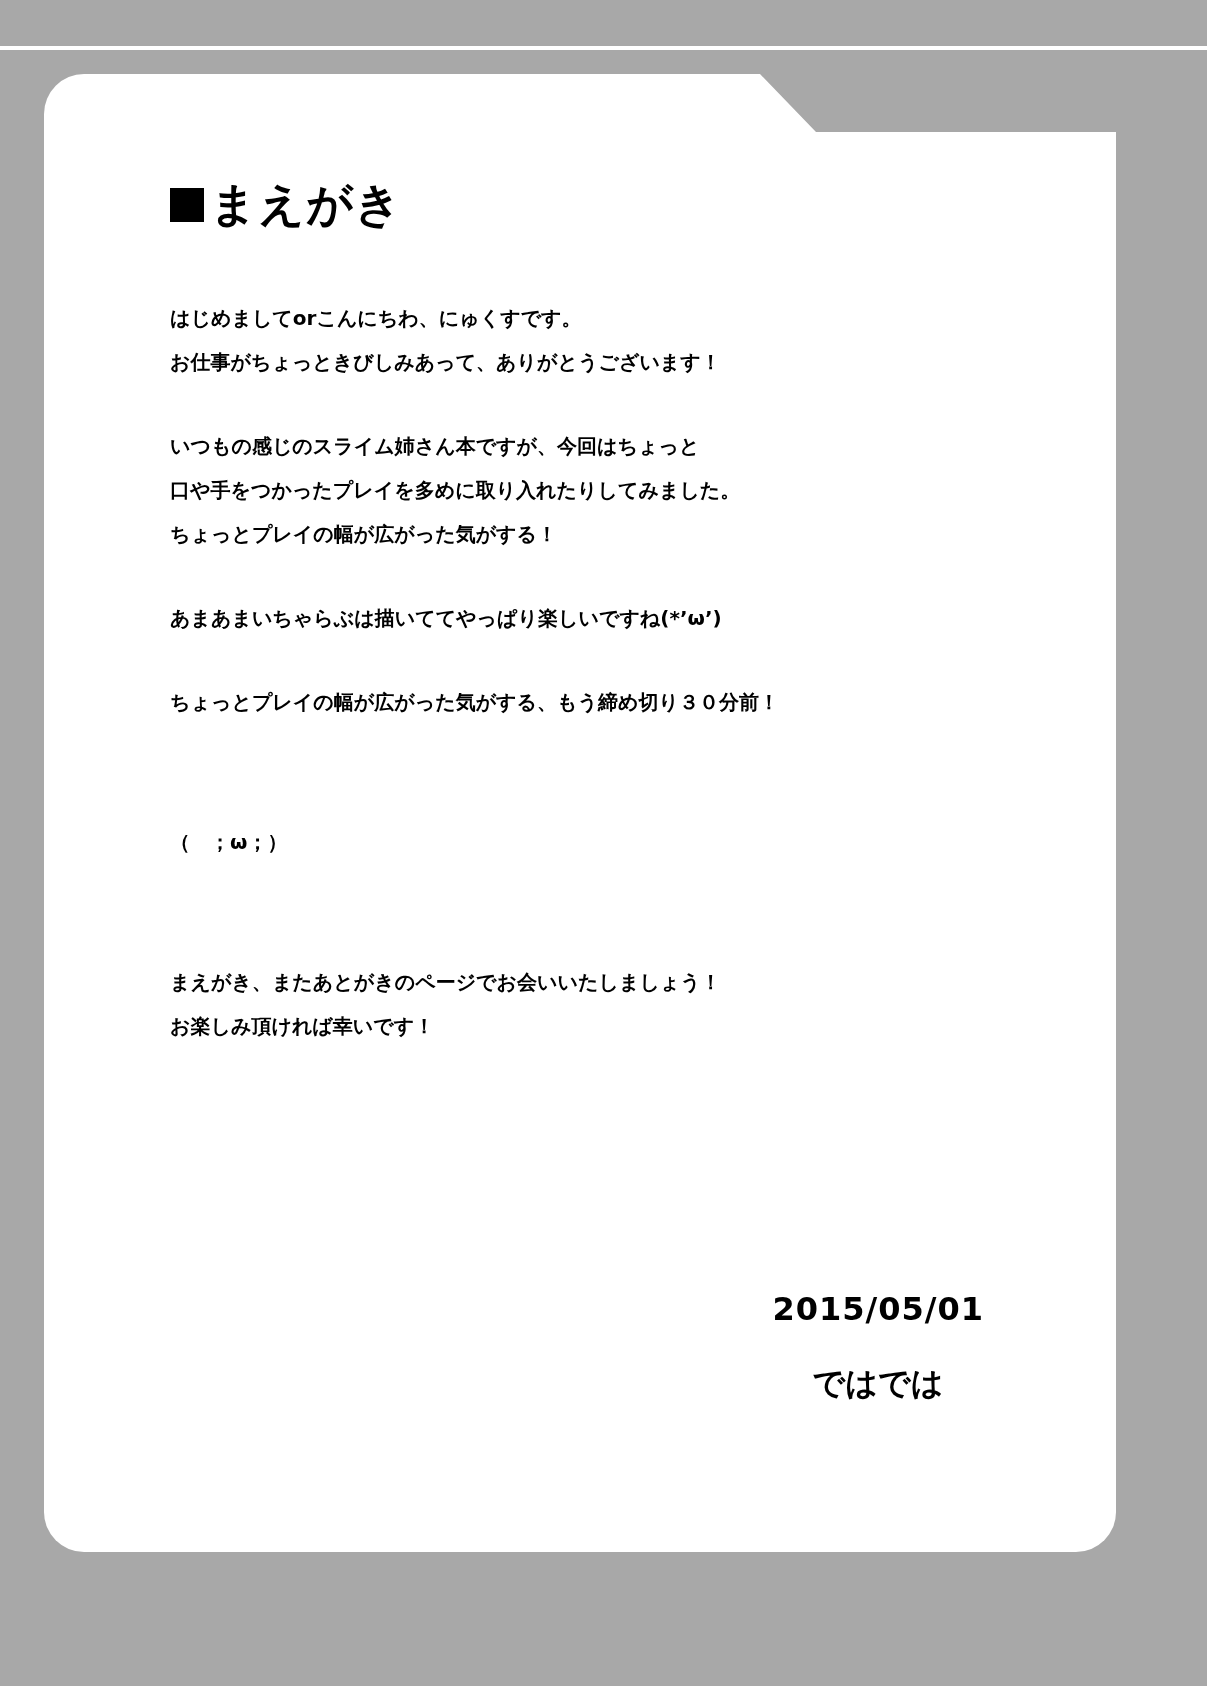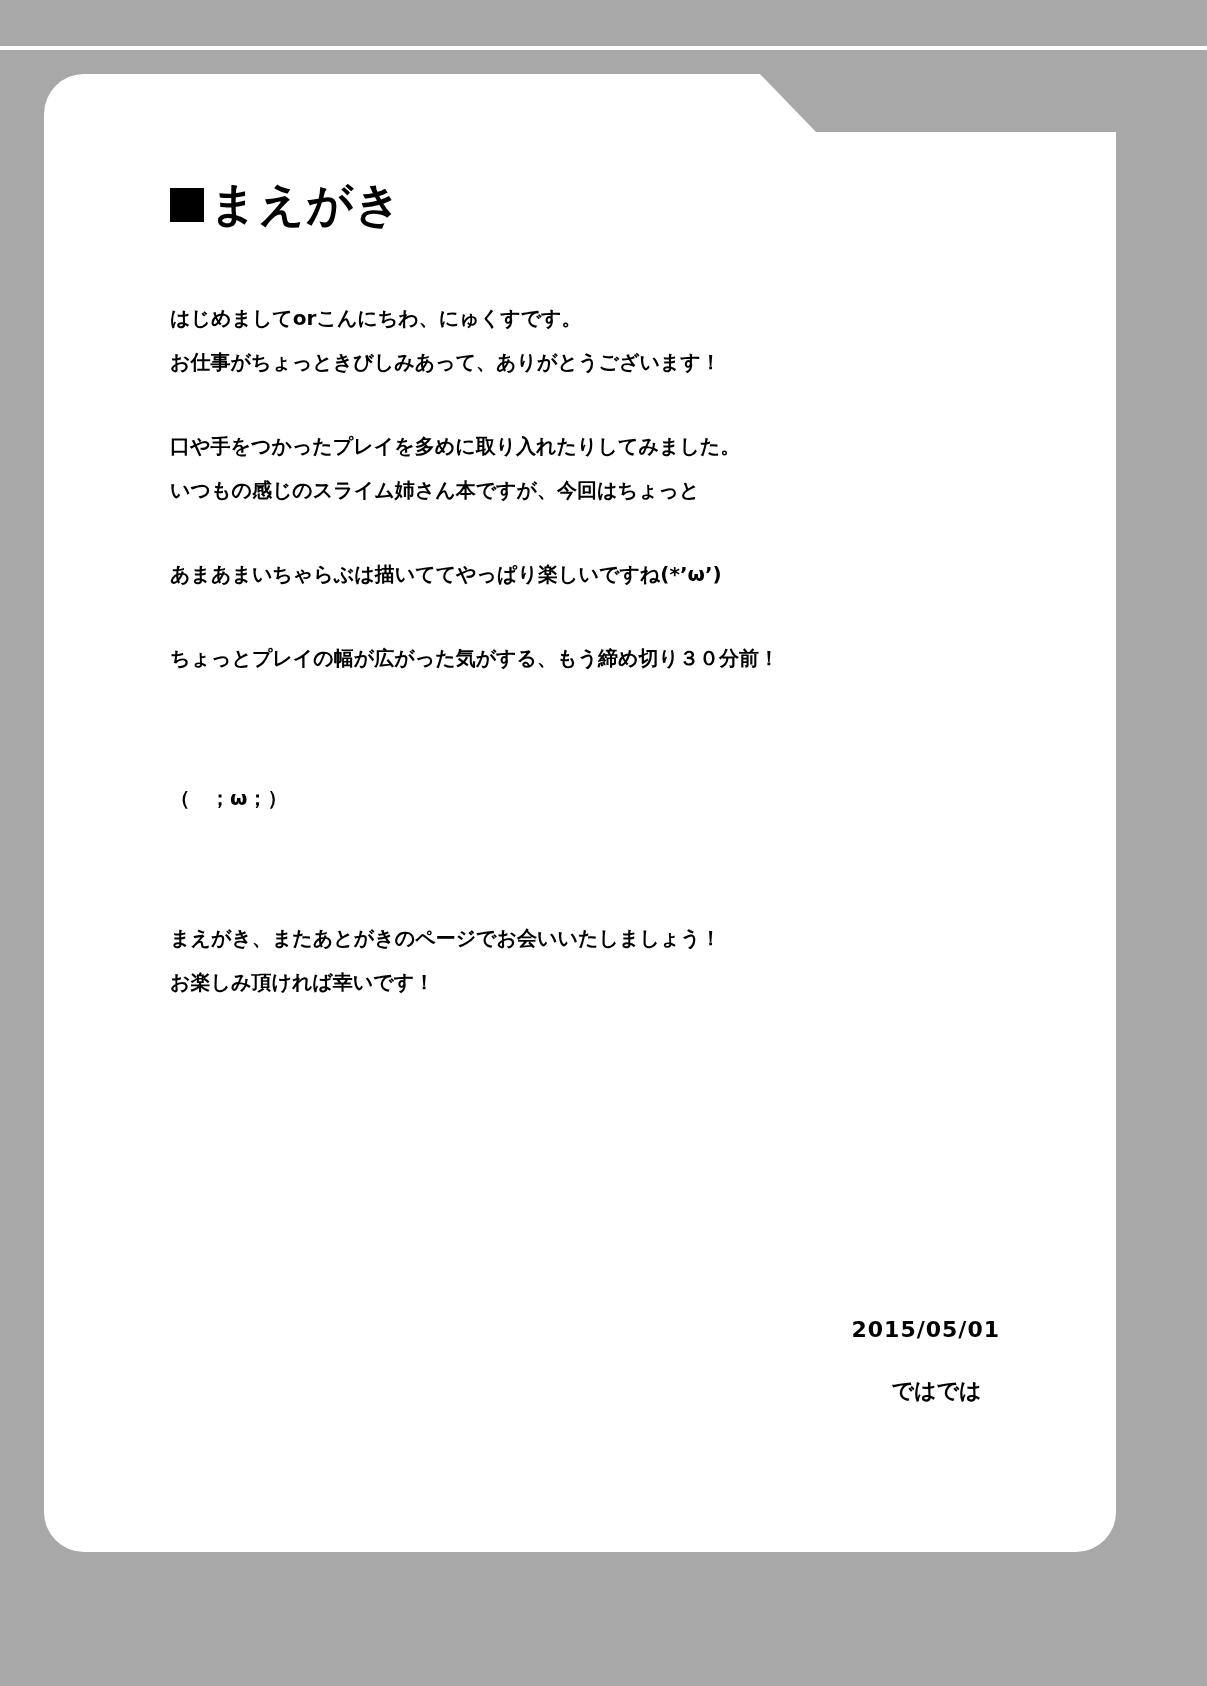--- a/index.html
+++ b/index.html
@@ -83,24 +83,24 @@
   }
   .para.spacer-big {
     margin-bottom: 96px;
   }
   .line {
     display: block;
     white-space: pre;
   }
   .signature {
     position: absolute;
-    right: 132px;
+    right: 148px;
     bottom: 146px;
     text-align: left;
-    font-size: 22px;
+    font-size: 32px;
     font-weight: bold;
     color: #000000;
   }
   .signature .sig-date {
     display: block;
     letter-spacing: 1px;
   }
   .signature .sig-name {
     display: block;
     margin-top: 34px;
@@ -121,22 +121,23 @@
 
     <div class="body-text">
 
       <p class="para">
         <span class="line">はじめましてorこんにちわ、にゅくすです。</span>
         <span class="line">お仕事がちょっときびしみあって、ありがとうございます！</span>
       </p>
 
 
       <p class="para">
+        <span class="line">いつもの感じのスライム姉さん本ですが、今回はちょっと</span>
         <span class="line">口や手をつかったプレイを多めに取り入れたりしてみました。</span>
-        <span class="line">いつもの感じのスライム姉さん本ですが、今回はちょっと</span>
+        <span class="line">ちょっとプレイの幅が広がった気がする！</span>
       </p>
 
       <p class="para">
         <span class="line">あまあまいちゃらぶは描いててやっぱり楽しいですね(*’ω’)</span>
       </p>
 
       <p class="para spacer-big">
         <span class="line">ちょっとプレイの幅が広がった気がする、もう締め切り３０分前！</span>
       </p>
 

